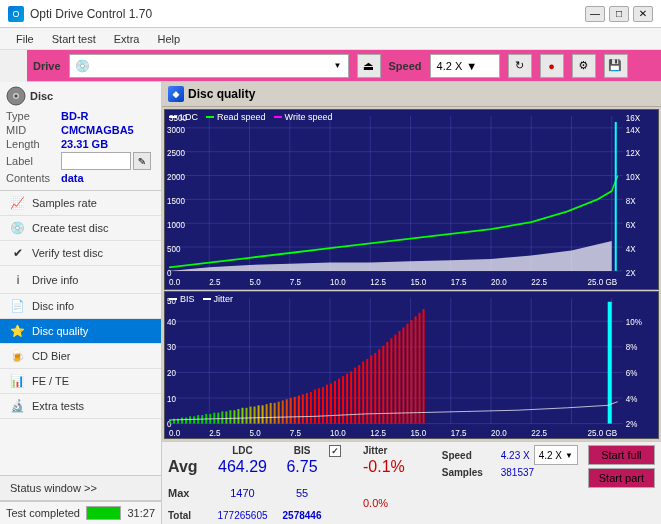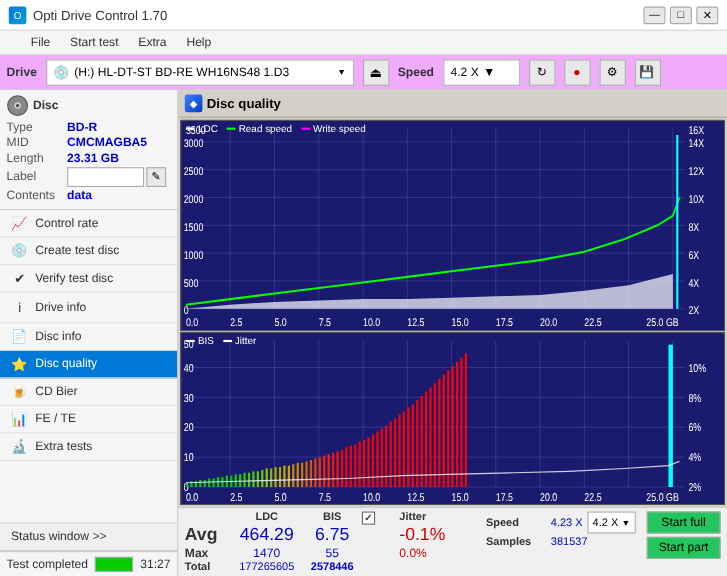--- a/index.html
+++ b/index.html
@@ -8,25 +8,25 @@
     
     .title-bar { background: #fff; display: flex; align-items: center; justify-content: space-between; padding: 4px 8px; border-bottom: 1px solid #ccc; height: 28px; }
     .title-bar-left { display: flex; align-items: center; gap: 6px; }
     .title-bar-icon { width: 16px; height: 16px; background: linear-gradient(135deg, #0078d7, #00a0e0); border-radius: 2px; display: flex; align-items: center; justify-content: center; color: white; font-size: 9px; }
     .title-bar-title { font-size: 12px; color: #333; }
     .title-bar-controls { display: flex; gap: 4px; }
     .title-btn { width: 20px; height: 16px; border: 1px solid #aaa; background: #e8e8e8; cursor: pointer; font-size: 10px; display: flex; align-items: center; justify-content: center; border-radius: 2px; }
     .title-btn.close { background: #e8e8e8; }
     
     
-    .menu-bar { background: #f5f5f5; display: flex; align-items: center; padding: 2px 20px; border-bottom: 1px solid #ddd; height: 22px; gap: 2px; }
+    .menu-bar { background: #f5f5f5; display: flex; align-items: center; padding: 2px 8px; border-bottom: 1px solid #ddd; height: 22px; gap: 2px; }
     .menu-item { padding: 2px 8px; cursor: pointer; font-size: 11px; color: #333; border-radius: 2px; }
     
     
-    .drive-bar { background: #f0abfc; display: flex; align-items: center; padding: 3px 6px; border-bottom: 1px solid #ccc; height: 32px; gap: 8px; }
+    .drive-bar { background: #ec4899; display: flex; align-items: center; padding: 3px 6px; border-bottom: 1px solid #ccc; height: 32px; gap: 8px; margin-left: 27px; }
     .drive-label { font-weight: bold; font-size: 11px; color: #333; }
     .drive-select { display: flex; align-items: center; background: white; border: 1px solid #aaa; padding: 2px 6px; flex: 1; max-width: 280px; height: 24px; font-size: 11px; cursor: pointer; gap: 4px; }
     .drive-select-arrow { margin-left: auto; font-size: 8px; }
     .drive-eject-btn { width: 24px; height: 24px; background: #e8e8e8; border: 1px solid #aaa; display: flex; align-items: center; justify-content: center; cursor: pointer; font-size: 12px; }
     .speed-label { font-weight: bold; font-size: 11px; color: #333; }
     .speed-select { background: white; border: 1px solid #aaa; padding: 2px 6px; height: 24px; font-size: 11px; display: flex; align-items: center; gap: 4px; cursor: pointer; min-width: 70px; }
     .icon-btn { width: 24px; height: 24px; background: #e8e8e8; border: 1px solid #aaa; display: flex; align-items: center; justify-content: center; cursor: pointer; font-size: 11px; }
     
     
     .main-layout { display: flex; height: calc(524px - 28px - 22px - 32px); }
@@ -80,21 +80,21 @@
     
     .legend { position: absolute; top: 2px; left: 4px; display: flex; gap: 8px; font-size: 9px; color: white; z-index: 10; }
     .legend-item { display: flex; align-items: center; gap: 3px; }
     .legend-dot { width: 8px; height: 2px; }
     
     
     .stats-area { background: #f0f0f0; border-top: 1px solid #ccc; padding: 3px 6px; }
     .checkbox-area { display: flex; align-items: center; gap: 3px; font-size: 10px; }
     .check-box { width: 12px; height: 12px; border: 1px solid #666; background: white; display: flex; align-items: center; justify-content: center; font-size: 9px; cursor: pointer; }
     
-    .start-btn { background: #22c55e; border: 1px solid #aaa; padding: 3px 10px; font-size: 11px; cursor: pointer; white-space: nowrap; }
+    .start-btn { background: #be185d; border: 1px solid #aaa; padding: 3px 10px; font-size: 11px; cursor: pointer; white-space: nowrap; }
 
     svg.chart-svg { width: 100%; height: 100%; }
     
     
     .grid-line { stroke: #4444aa; stroke-width: 0.5; }
     .axis-label { font-size: 8px; fill: white; }
   </style>
 </head>
 <body>
 
@@ -114,21 +114,20 @@
   <div class="menu-item">File</div>
   <div class="menu-item">Start test</div>
   <div class="menu-item">Extra</div>
   <div class="menu-item">Help</div>
 </div>
 
 <div class="drive-bar">
   <span class="drive-label">Drive</span>
   <div class="drive-select">
     <span style="font-size:12px;">💿</span>
-    <span>(H:)  HL-DT-ST BD-RE  WH16NS48 1.D3</span>
     <span class="drive-select-arrow">▼</span>
   </div>
   <div class="drive-eject-btn">⏏</div>
   <span class="speed-label">Speed</span>
   <div class="speed-select">
     <span>4.2 X</span>
     <span>▼</span>
   </div>
   <div class="icon-btn">↻</div>
   <div class="icon-btn" style="color:#cc0000;">●</div>
@@ -170,21 +169,21 @@
       </div>
       <div class="disc-row">
         <span class="disc-row-label">Contents</span>
         <span class="disc-row-value data">data</span>
       </div>
     </div>
 
     <div class="nav-section">
       <div class="nav-item">
         <span class="nav-icon">📈</span>
-        <span>Control rate</span>
+        <span>Samples rate</span>
       </div>
       <div class="nav-item">
         <span class="nav-icon">💿</span>
         <span>Create test disc</span>
       </div>
       <div class="nav-item">
         <span class="nav-icon">✔</span>
         <span>Verify test disc</span>
       </div>
       <div class="nav-item">
@@ -466,21 +465,21 @@
             <span style="color:#0000cc; text-align:center;">6.75</span>
             <span></span>
             <span style="color:#cc0000;">-0.1%</span>
           </div>
 
           <div style="display: grid; grid-template-columns: 40px 65px 50px 32px 60px; font-size: 11px; gap: 2px; align-items: center;">
             <span style="font-weight:bold;color:#333;">Max</span>
             <span style="color:#0000cc; text-align:center;">1470</span>
             <span style="color:#0000cc; text-align:center;">55</span>
             <span></span>
-            <span style="color:#cc0000;">0.0%</span>
+            <span style="color:#cc0000;margin-top:20px;">0.0%</span>
           </div>
 
           <div style="display: grid; grid-template-columns: 40px 65px 50px 32px 60px; font-size: 10px; gap: 2px; align-items: center;">
             <span style="font-weight:bold;color:#333;">Total</span>
             <span style="color:#0000cc; text-align:center;">177265605</span>
             <span style="color:#0000cc; text-align:center;font-weight:bold;">2578446</span>
             <span></span>
             <span></span>
           </div>
         </div>

